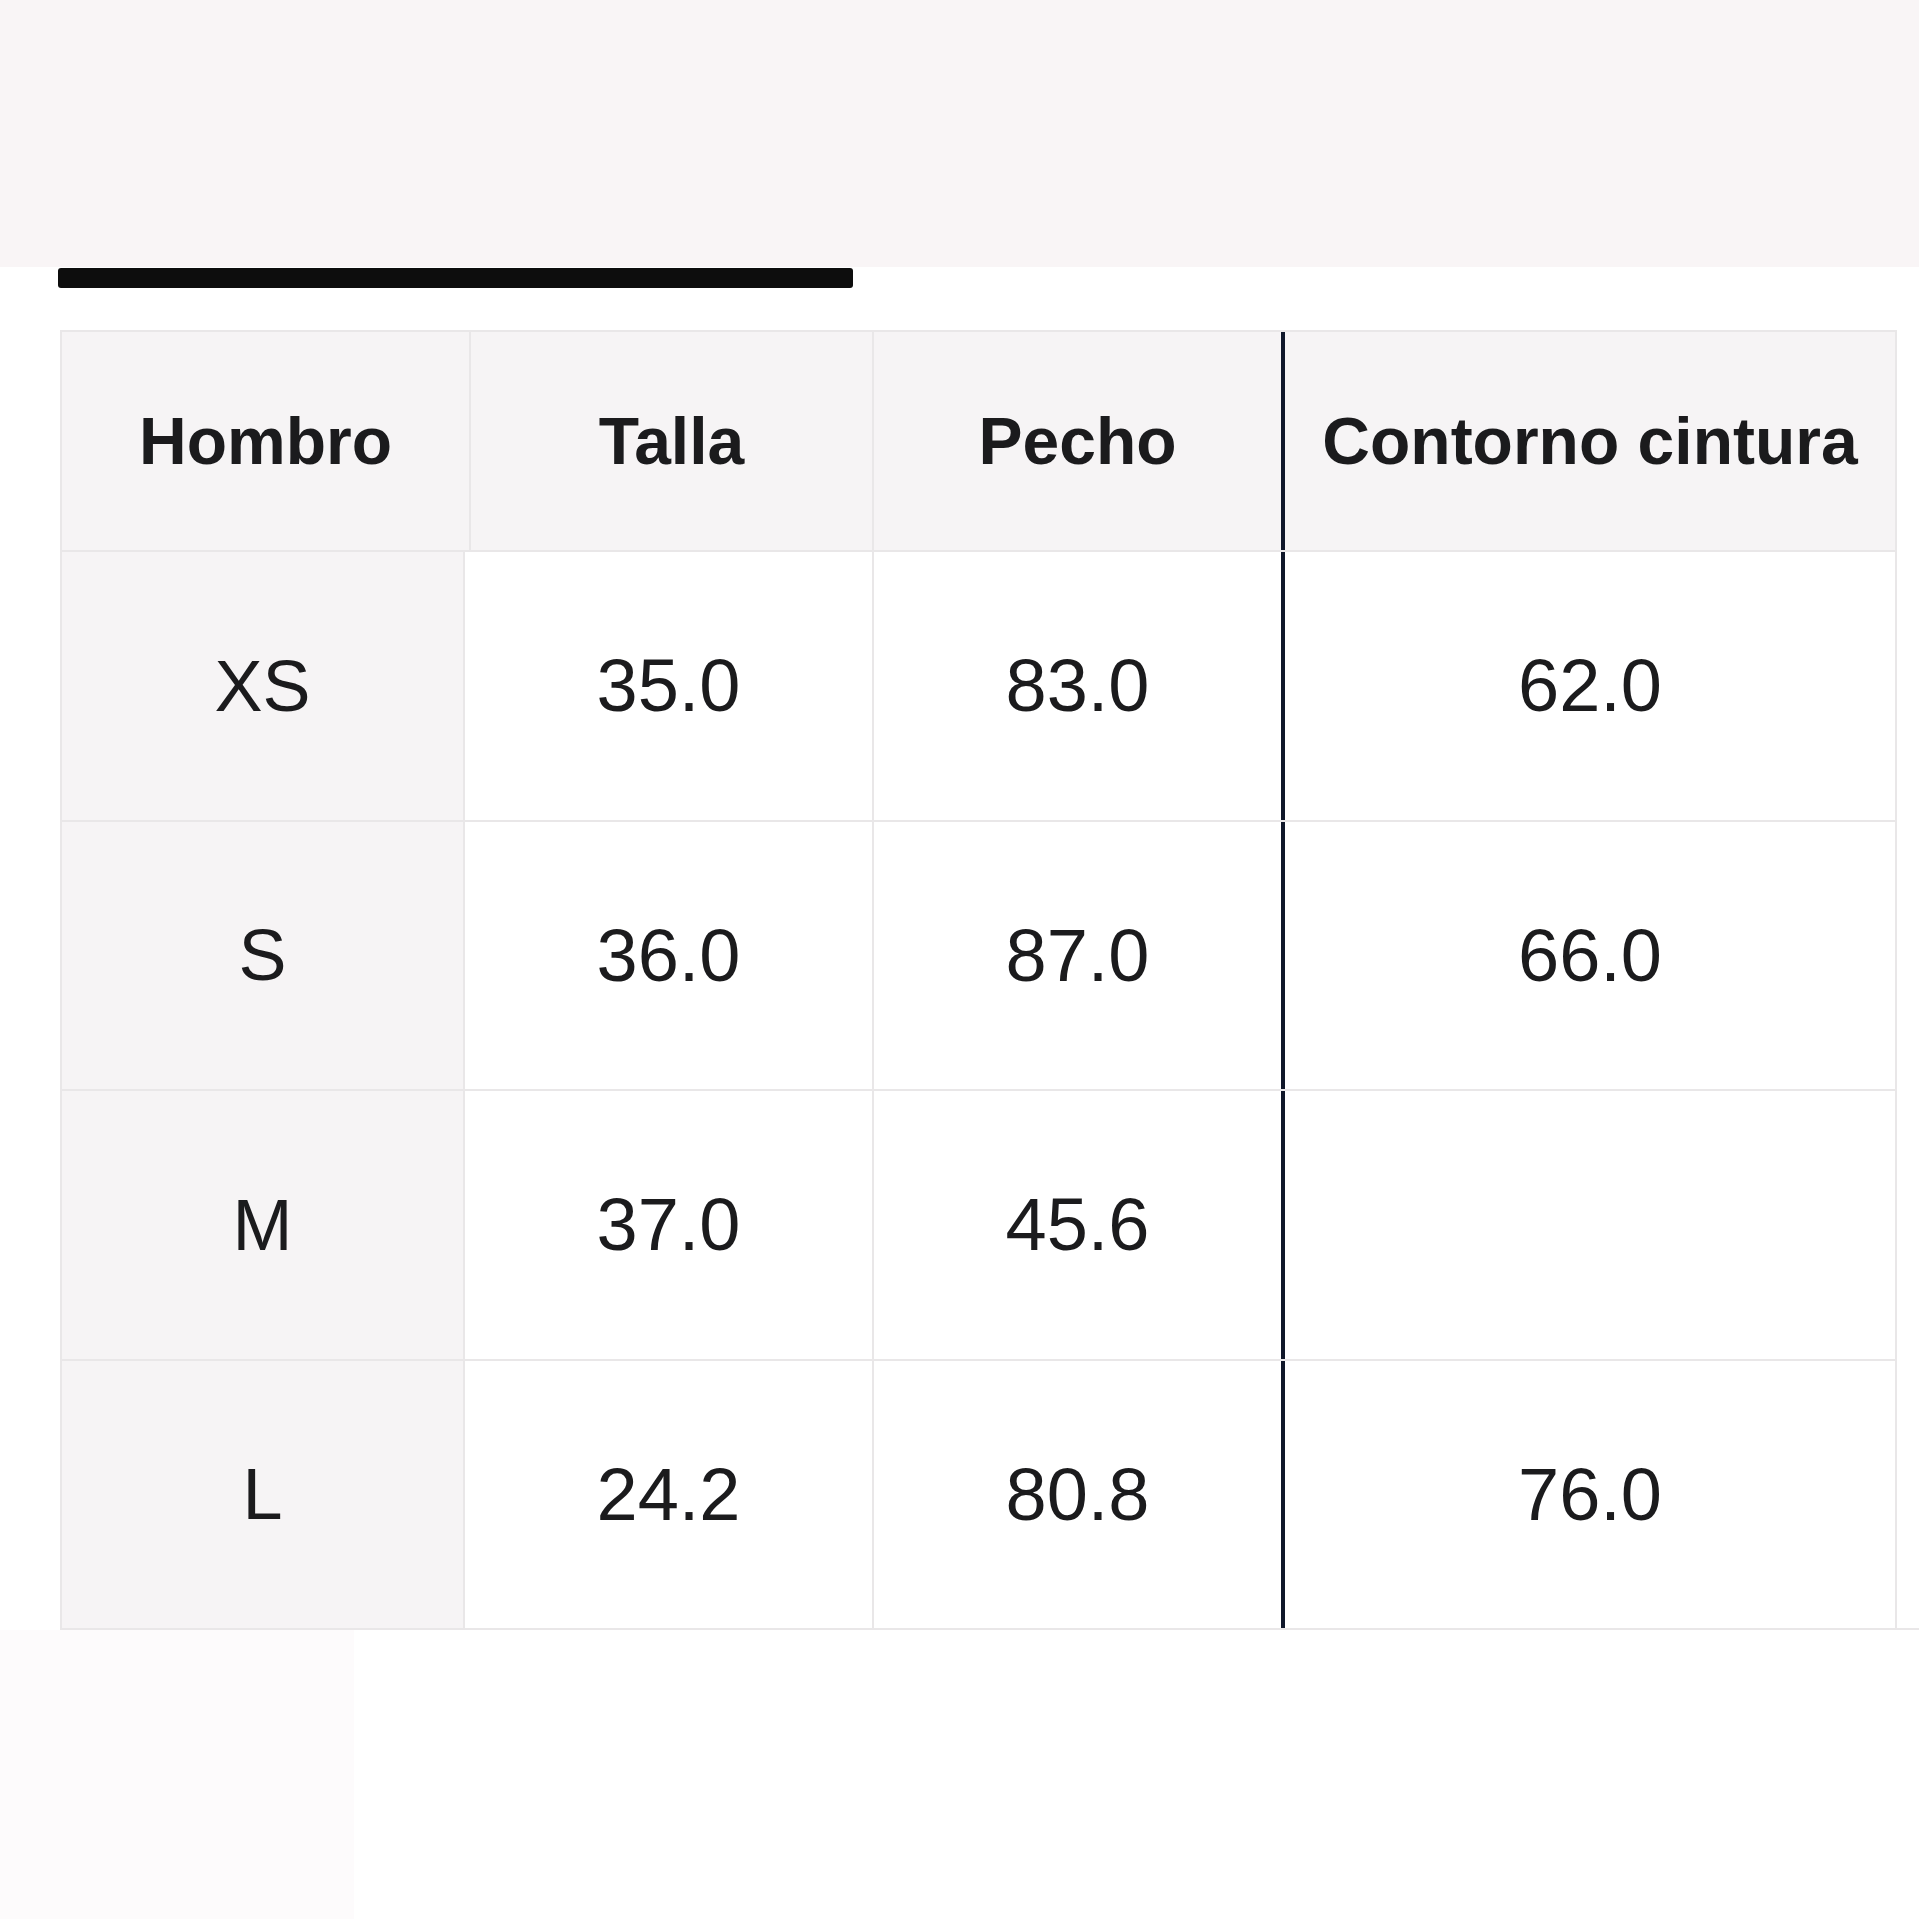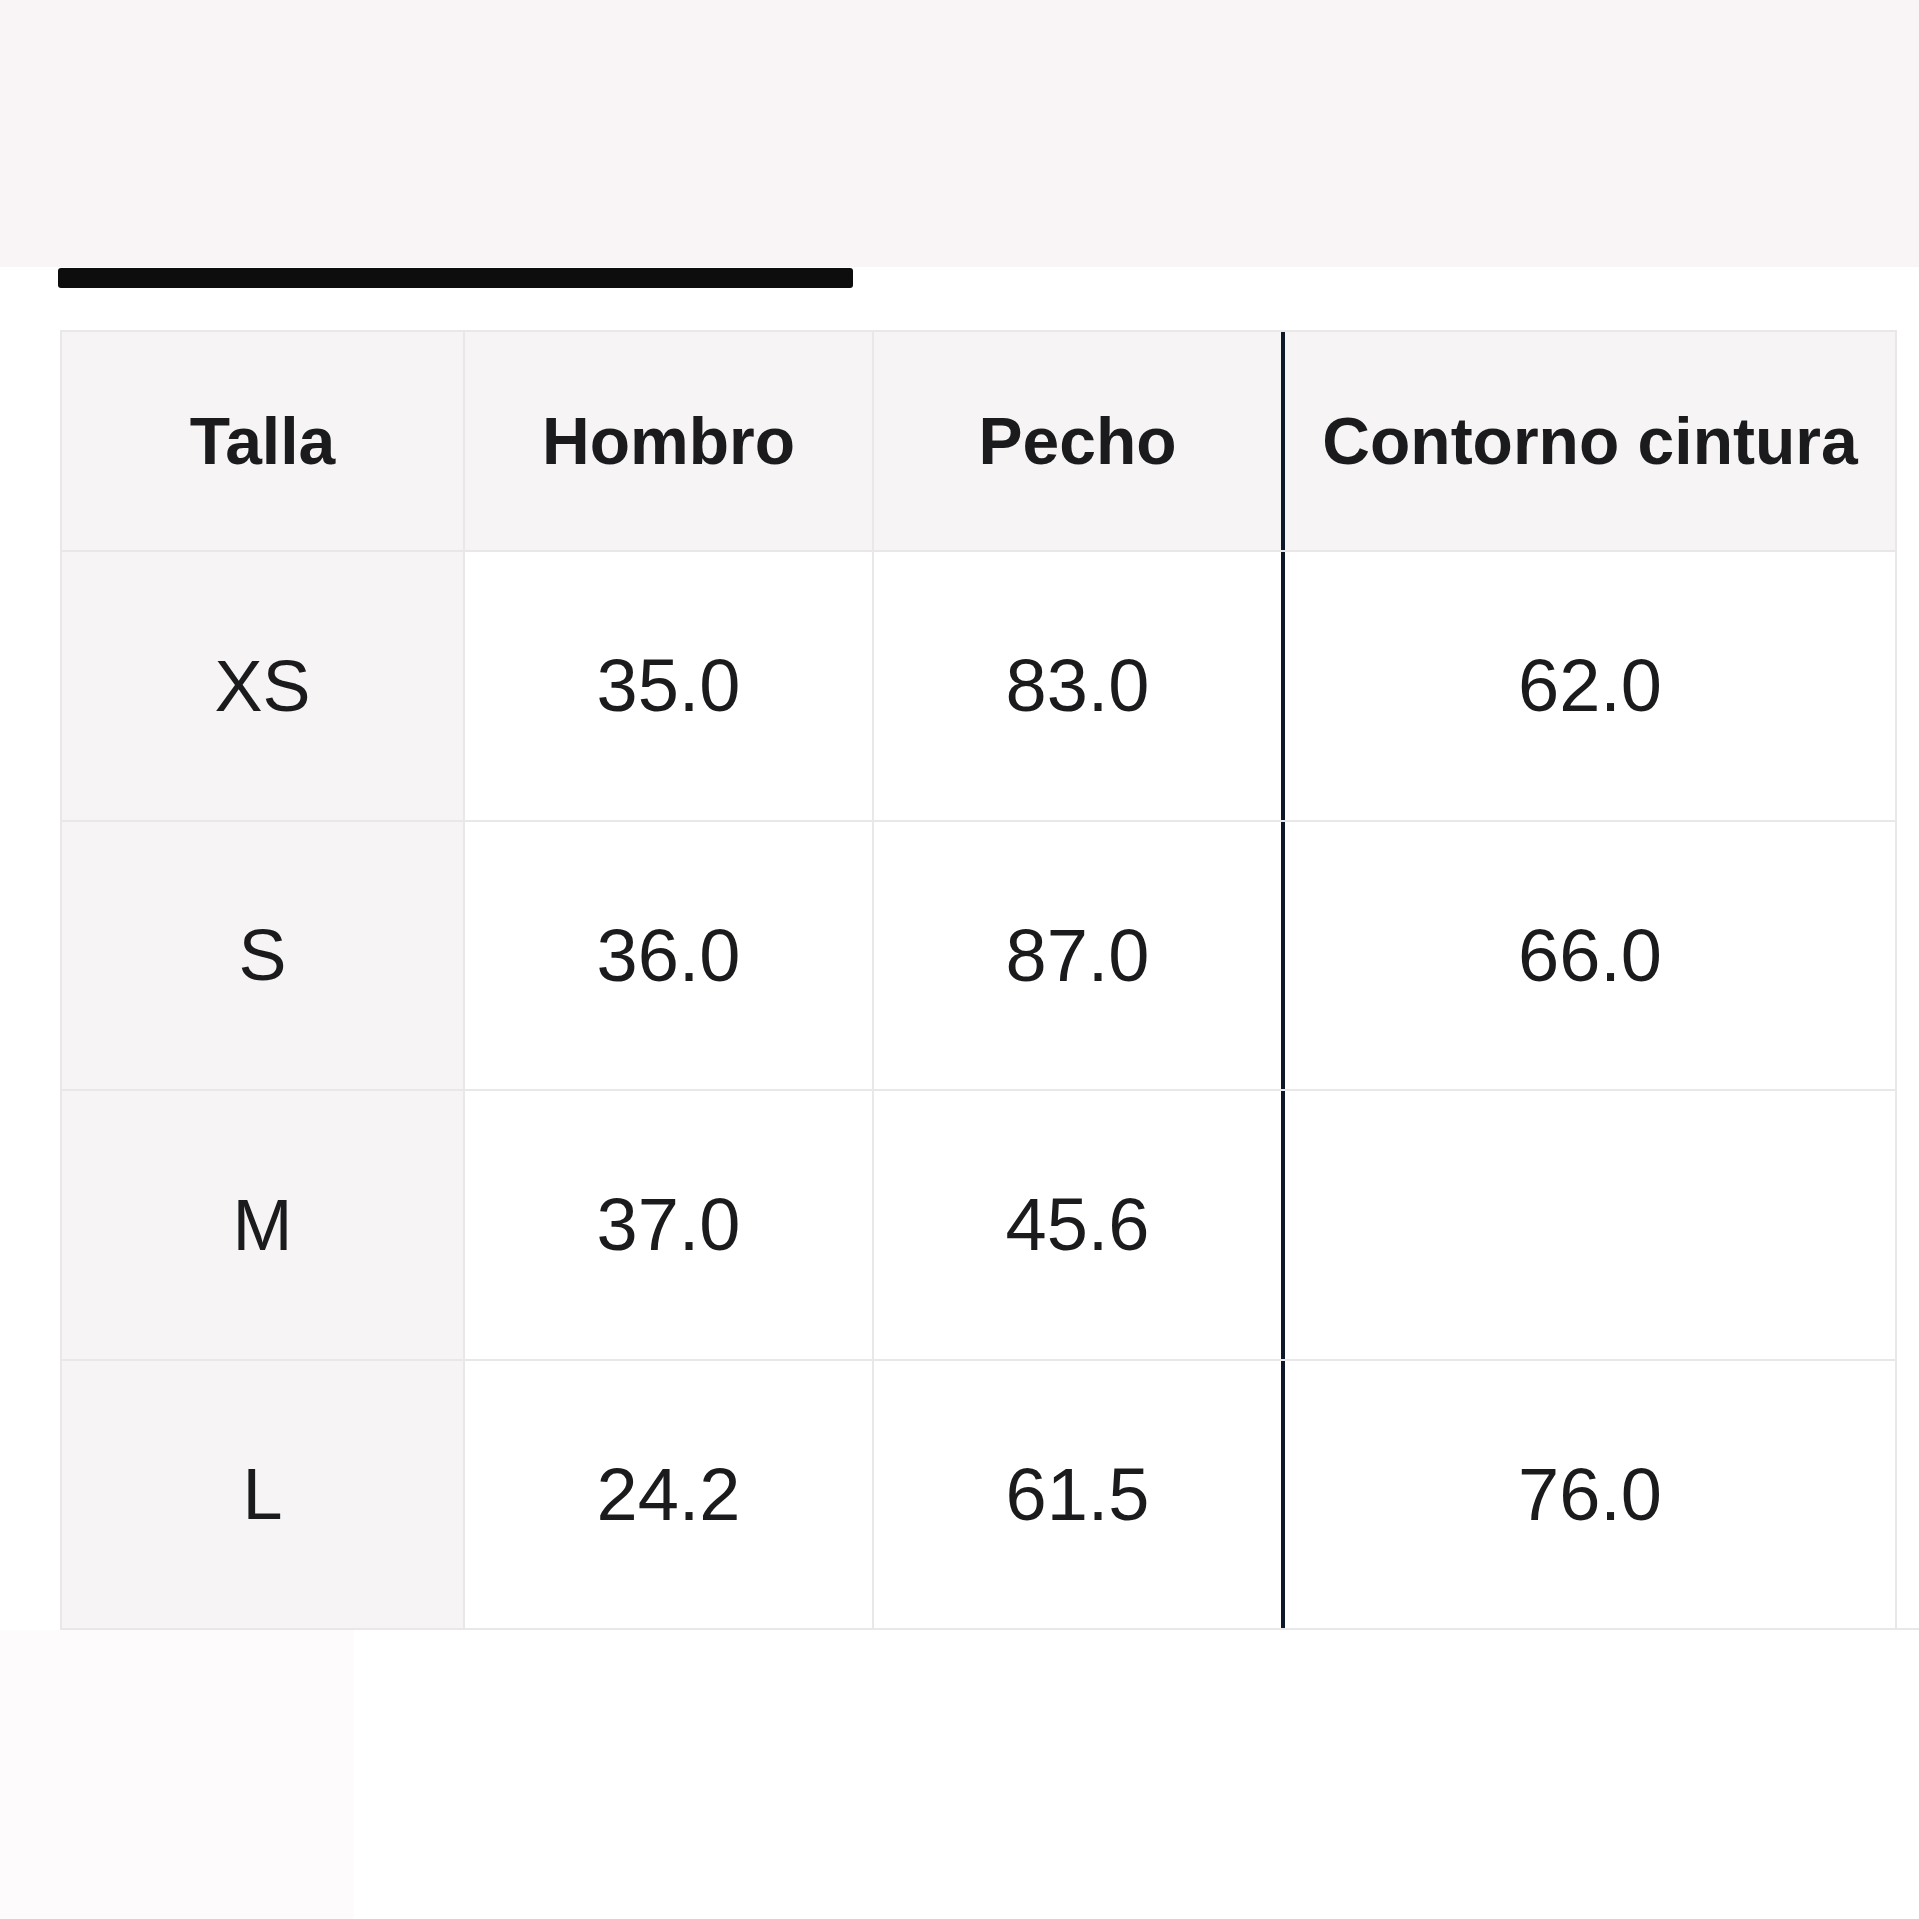--- a/index.html
+++ b/index.html
@@ -35,22 +35,22 @@
 
 <div class="canvas">
 
   <div class="top-band"></div>
 
   <div class="accent-bar"></div>
 
   <div class="size-table">
 
     <div class="t-row header">
+      <div class="cell c1">Hombro</div>
       <div class="cell c0">Talla</div>
-      <div class="cell c1">Hombro</div>
       <div class="cell c2">Pecho</div>
       <div class="cell c3">Contorno cintura</div>
     </div>
 
     <div class="t-row">
       <div class="cell c0 row-label">XS</div>
       <div class="cell c1 value">35.0</div>
       <div class="cell c2 value">83.0</div>
       <div class="cell c3 value">62.0</div>
     </div>
@@ -64,21 +64,21 @@
 
     <div class="t-row">
       <div class="cell c0 row-label">M</div>
       <div class="cell c1 value">37.0</div>
       <div class="cell c2 value">45.6</div>
     </div>
 
     <div class="t-row">
       <div class="cell c0 row-label">L</div>
       <div class="cell c1 value">24.2</div>
-      <div class="cell c2 value">61.5</div>
+      <div class="cell c2 value">80.8</div>
       <div class="cell c3 value">76.0</div>
     </div>
 
   </div>
 
   <div class="bottom-border-ext"></div>
   <div class="bottom-left-tint"></div>
 
 </div>
 

